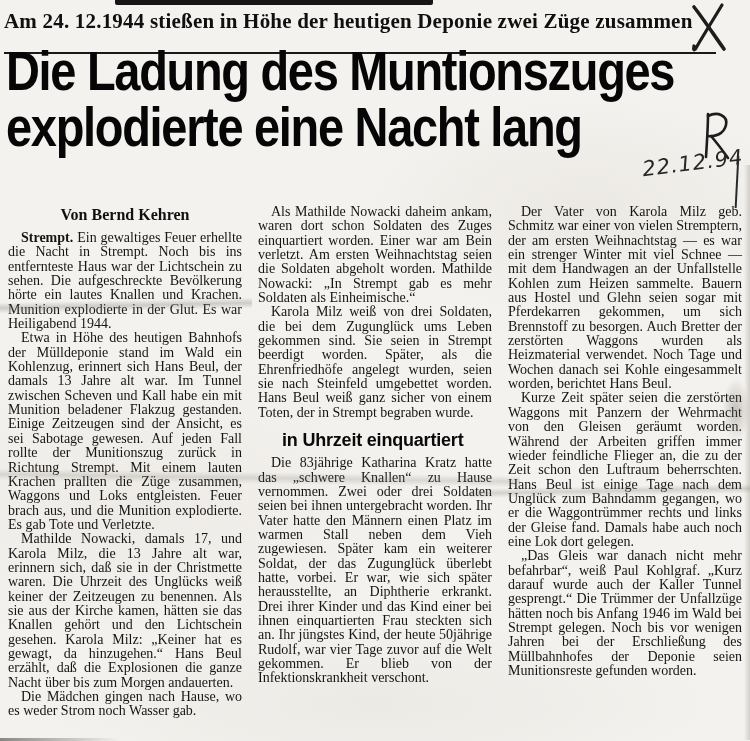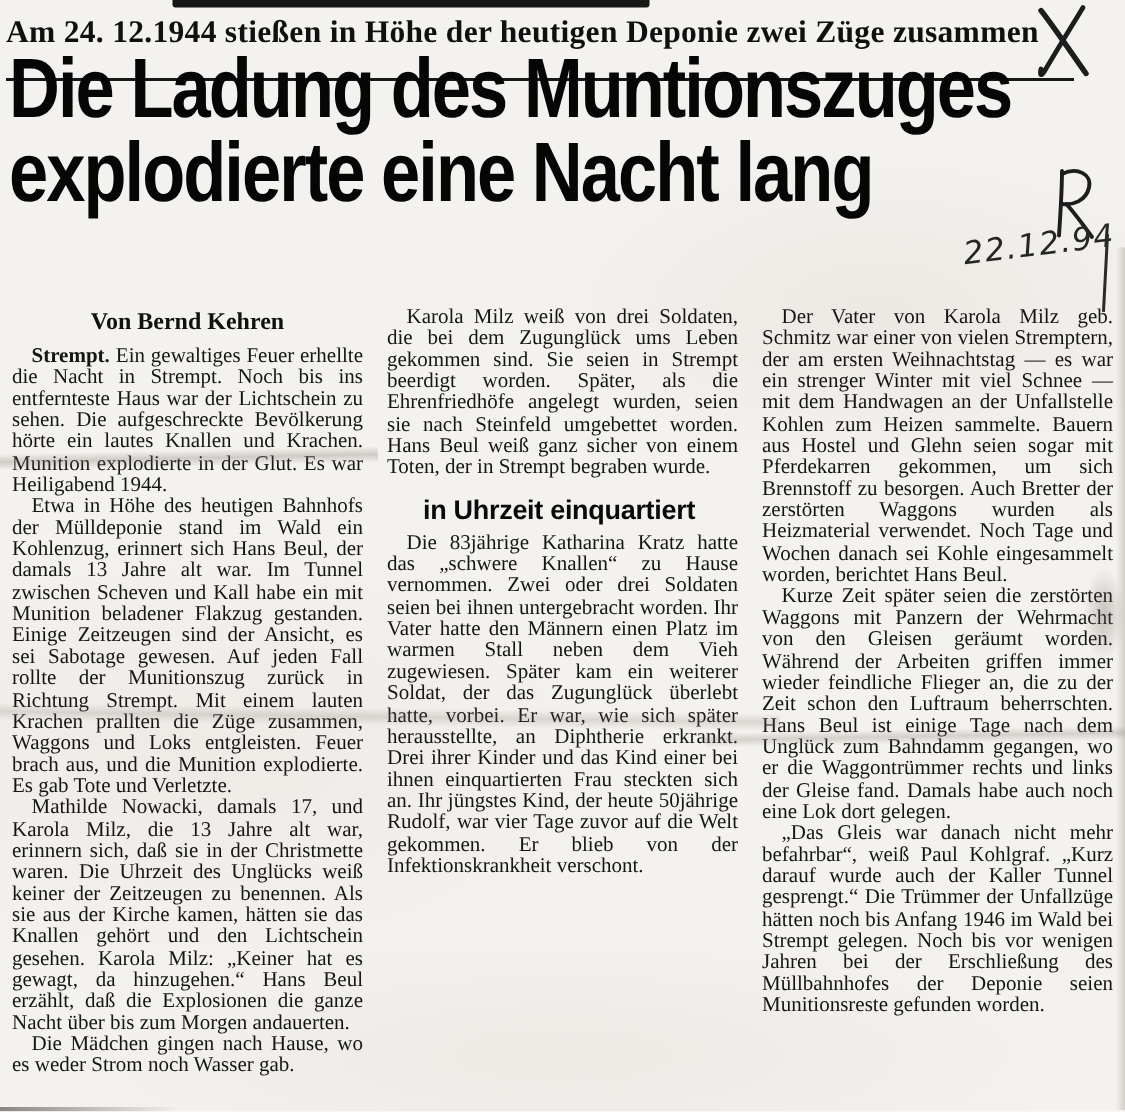--- a/index.html
+++ b/index.html
@@ -9,21 +9,21 @@
       radial-gradient(ellipse 320px 160px at 78% 28%, rgba(205,200,192,0.22), transparent 70%),
       radial-gradient(ellipse 420px 220px at 18% 68%, rgba(208,203,196,0.18), transparent 70%),
       radial-gradient(ellipse 500px 120px at 50% 95%, rgba(200,196,188,0.18), transparent 70%),
       #f4f2ee;
     font-family:"Liberation Serif", serif; color:#141414;
   }
   .top-fragment { position:absolute; left:115px; top:0; width:318px; height:5px; background:#161616; border-radius:0 0 2px 2px; }
   .kicker-wrap { position:absolute; left:4px; top:8px; width:712px; border-bottom:2px solid #181818; padding-bottom:18px; }
   .kicker-text { font-weight:700; font-size:21px; line-height:26px; letter-spacing:.2px; color:#101010; white-space:nowrap; }
   .x-mark { position:absolute; left:684px; top:1px; }
-  .headline { position:absolute; left:6px; top:31px; width:744px; }
+  .headline { position:absolute; left:6px; top:42px; width:744px; }
   .hl-line {
     font-family:"Liberation Sans", sans-serif; font-weight:bold; color:#060606;
     font-size:54px; line-height:56px; letter-spacing:-1.5px; white-space:nowrap;
     transform:scale(0.87,1.04); transform-origin:0 50%;
   }
   .r-mark { position:absolute; left:696px; top:110px; }
   .date-mark {
     position:absolute; left:642px; top:151px; transform:rotate(-7deg);
     font-family:"DejaVu Sans", sans-serif; font-style:italic; font-size:21px;
     letter-spacing:1px; color:#262626;
@@ -89,20 +89,21 @@
       <div class="byline">Von Bernd Kehren</div>
       <p class="body-p">
         <b class="lead">Strempt.</b><span>Ein gewaltiges Feuer erhellte die Nacht in Strempt. Noch bis ins entfernteste Haus war der Lichtschein zu sehen. Die aufgeschreckte Bevölkerung hörte ein lautes Knallen und Krachen. Munition explodierte in der Glut. Es war Heiligabend 1944.</span>
       </p>
       <p class="body-p">Etwa in Höhe des heutigen Bahnhofs der Mülldeponie stand im Wald ein Kohlenzug, erinnert sich Hans Beul, der damals 13 Jahre alt war. Im Tunnel zwischen Scheven und Kall habe ein mit Munition beladener Flakzug gestanden. Einige Zeitzeugen sind der Ansicht, es sei Sabotage gewesen. Auf jeden Fall rollte der Munitionszug zurück in Richtung Strempt. Mit einem lauten Krachen prallten die Züge zusammen, Waggons und Loks entgleisten. Feuer brach aus, und die Munition explodierte. Es gab Tote und Verletzte.</p>
       <p class="body-p">Mathilde Nowacki, damals 17, und Karola Milz, die 13 Jahre alt war, erinnern sich, daß sie in der Christmette waren. Die Uhrzeit des Unglücks weiß keiner der Zeitzeugen zu benennen. Als sie aus der Kirche kamen, hätten sie das Knallen gehört und den Lichtschein gesehen. Karola Milz: „Keiner hat es gewagt, da hinzugehen.“ Hans Beul erzählt, daß die Explosionen die ganze Nacht über bis zum Morgen andauerten.</p>
       <p class="body-p">Die Mädchen gingen nach Hause, wo es weder Strom noch Wasser gab.</p>
     </div>
 
     <div class="col">
+      <p class="body-p">Als Mathilde Nowacki daheim ankam, waren dort schon Soldaten des Zuges einquartiert worden. Einer war am Bein verletzt. Am ersten Weihnachtstag seien die Soldaten abgeholt worden. Mathilde Nowacki: „In Strempt gab es mehr Soldaten als Einheimische.“</p>
       <p class="body-p">Karola Milz weiß von drei Soldaten, die bei dem Zugunglück ums Leben gekommen sind. Sie seien in Strempt beerdigt worden. Später, als die Ehrenfriedhöfe angelegt wurden, seien sie nach Steinfeld umgebettet worden. Hans Beul weiß ganz sicher von einem Toten, der in Strempt begraben wurde.</p>
       <div class="subhead">
         <div class="sh-l2">in Uhrzeit einquartiert</div>
       </div>
       <p class="body-p">Die 83jährige Katharina Kratz hatte das „schwere Knallen“ zu Hause vernommen. Zwei oder drei Soldaten seien bei ihnen untergebracht worden. Ihr Vater hatte den Männern einen Platz im warmen Stall neben dem Vieh zugewiesen. Später kam ein weiterer Soldat, der das Zugunglück überlebt hatte, vorbei. Er war, wie sich später herausstellte, an Diphtherie erkrankt. Drei ihrer Kinder und das Kind einer bei ihnen einquartierten Frau steckten sich an. Ihr jüngstes Kind, der heute 50jährige Rudolf, war vier Tage zuvor auf die Welt gekommen. Er blieb von der Infektionskrankheit verschont.</p>
     </div>
 
     <div class="col">
       <p class="body-p">Der Vater von Karola Milz geb. Schmitz war einer von vielen Stremptern, der am ersten Weihnachtstag — es war ein strenger Winter mit viel Schnee — mit dem Handwagen an der Unfallstelle Kohlen zum Heizen sammelte. Bauern aus Hostel und Glehn seien sogar mit Pferdekarren gekommen, um sich Brennstoff zu besorgen. Auch Bretter der zerstörten Waggons wurden als Heizmaterial verwendet. Noch Tage und Wochen danach sei Kohle eingesammelt worden, berichtet Hans Beul.</p>
       <p class="body-p">Kurze Zeit später seien die zerstörten Waggons mit Panzern der Wehrmacht von den Gleisen geräumt worden. Während der Arbeiten griffen immer wieder feindliche Flieger an, die zu der Zeit schon den Luftraum beherrschten. Hans Beul ist einige Tage nach dem Unglück zum Bahndamm gegangen, wo er die Waggontrümmer rechts und links der Gleise fand. Damals habe auch noch eine Lok dort gelegen.</p>

